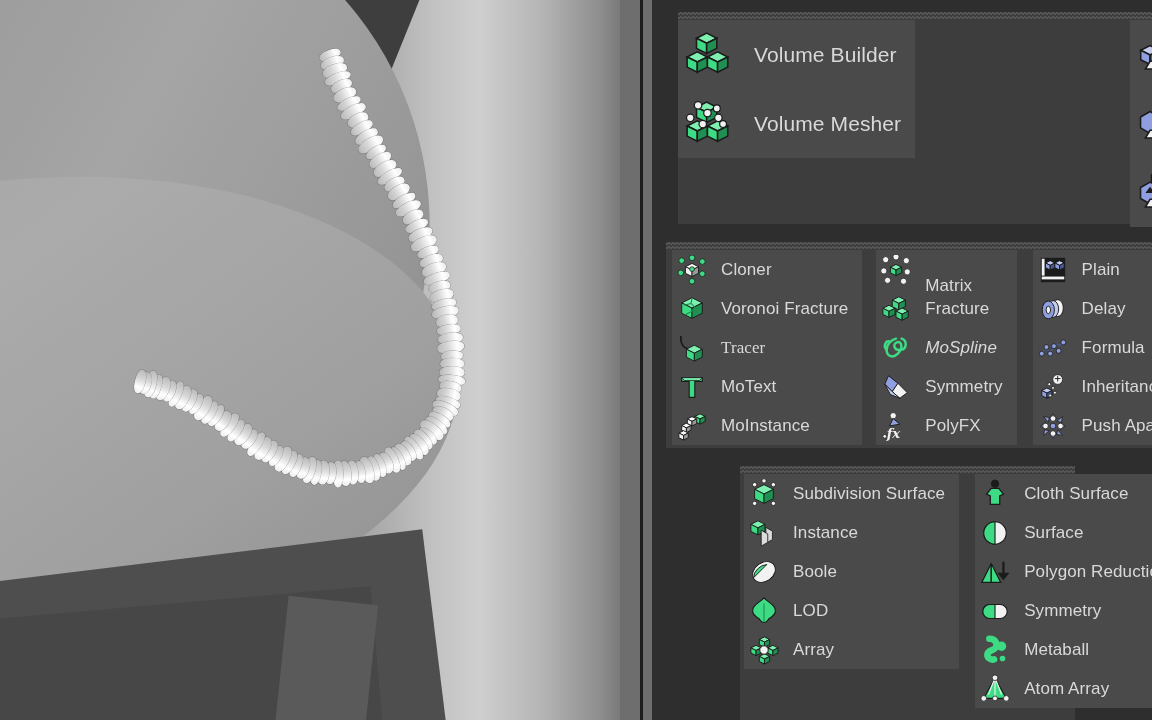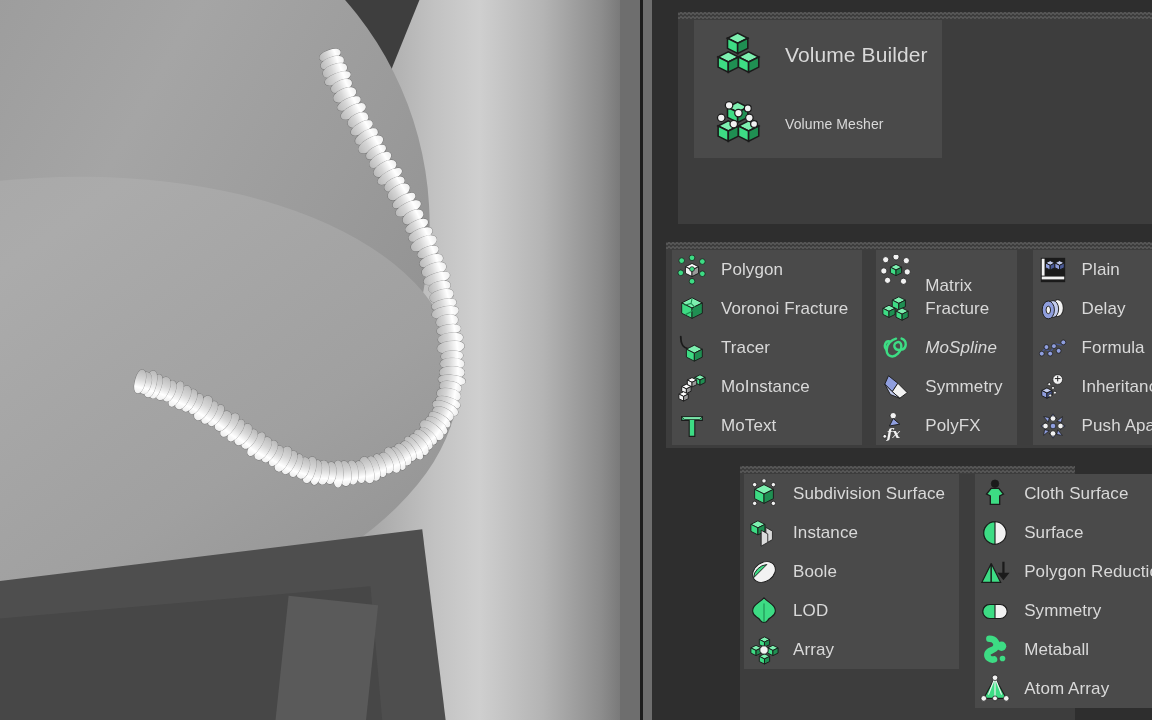--- a/index.html
+++ b/index.html
@@ -226,21 +226,21 @@
       <div class="bead" style="left: 135px; top: 370.25px; width: 10px; height: 23.5px; transform: rotate(-165.964deg);"></div>
     </div>
   <div class="vp-edge-line"></div>
 </div>
 
 <div id="right">
 
   <div class="palette" id="pal-volume">
     <div class="grip"></div>
     <div class="cols">
-        <div class="col hl" style="margin-left: 16px; padding-left: 15px;">
+        <div class="col hl" style="margin-left: 0px;">
           <div class="item" style="height: 69px;">
             <div class="ibox" style="height: 69px; width: 62px; min-width: 62px;">
               <svg width="50" height="50" viewBox="0 0 32 32">
                 <g>
                   <path d="M8 5.25 L14.5 2 L21 5.25 L14.5 8.5 Z" fill="#7df0b0" stroke="#1b1b1b" stroke-width="1"></path>
                   <path d="M8 5.25 L14.5 8.5 L14.5 15 L8 11.75 Z" fill="#3ddc84" stroke="#1b1b1b" stroke-width="1"></path>
                   <path d="M21 5.25 L14.5 8.5 L14.5 15 L21 11.75 Z" fill="#1f8f52" stroke="#1b1b1b" stroke-width="1"></path>
                 </g>
                 <g>
                   <path d="M2 17.25 L8.5 14 L15 17.25 L8.5 20.5 Z" fill="#7df0b0" stroke="#1b1b1b" stroke-width="1"></path>
@@ -276,21 +276,21 @@
                 </g>
                 <circle cx="9" cy="4" r="2.4" fill="#f2f2f2" stroke="#1b1b1b" stroke-width="0.8"></circle>
                 <circle cx="15" cy="9" r="2.4" fill="#f2f2f2" stroke="#1b1b1b" stroke-width="0.8"></circle>
                 <circle cx="4" cy="12" r="2.4" fill="#f2f2f2" stroke="#1b1b1b" stroke-width="0.8"></circle>
                 <circle cx="22" cy="12" r="2.4" fill="#f2f2f2" stroke="#1b1b1b" stroke-width="0.8"></circle>
                 <circle cx="12" cy="16" r="2.4" fill="#f2f2f2" stroke="#1b1b1b" stroke-width="0.8"></circle>
                 <circle cx="21" cy="6" r="2.2" fill="#f2f2f2" stroke="#1b1b1b" stroke-width="0.8"></circle>
                 <circle cx="25" cy="16" r="2.2" fill="#f2f2f2" stroke="#1b1b1b" stroke-width="0.8"></circle>
               </svg>
             </div>
-            <div class="ilabel" style="font-size: 14px; padding-left: 14px;">Volume Mesher</div>
+            <div class="ilabel" style="font-size: 21px; padding-left: 14px;">Volume Mesher</div>
           </div>
         </div>
         <div class="col hl" style="margin-left: 215px;">
           <div class="item" style="height: 69px;">
             <div class="ibox" style="height: 69px; width: 62px; min-width: 62px;">
               <svg width="50" height="50" viewBox="0 0 32 32">
                 <g>
                   <path d="M12 4 L18 1 L24 4 L18 7 Z" fill="#c3ccee" stroke="#1b1b1b" stroke-width="1"></path>
                   <path d="M12 4 L18 7 L18 13 L12 10 Z" fill="#8f9ede" stroke="#1b1b1b" stroke-width="1"></path>
                   <path d="M24 4 L18 7 L18 13 L24 10 Z" fill="#4a5a96" stroke="#1b1b1b" stroke-width="1"></path>
@@ -354,21 +354,21 @@
                 </g>
                 <circle cx="5" cy="6" r="3" fill="#3ddc84" stroke="#1b1b1b" stroke-width="0.8"></circle>
                 <circle cx="16" cy="3" r="3" fill="#3ddc84" stroke="#1b1b1b" stroke-width="0.8"></circle>
                 <circle cx="27" cy="7" r="3" fill="#3ddc84" stroke="#1b1b1b" stroke-width="0.8"></circle>
                 <circle cx="4" cy="19" r="3" fill="#3ddc84" stroke="#1b1b1b" stroke-width="0.8"></circle>
                 <circle cx="27" cy="20" r="3" fill="#3ddc84" stroke="#1b1b1b" stroke-width="0.8"></circle>
                 <circle cx="16" cy="28" r="3" fill="#3ddc84" stroke="#1b1b1b" stroke-width="0.8"></circle>
                 <circle cx="16" cy="15" r="2.6" fill="#3ddc84" stroke="#1b1b1b" stroke-width="0.8"></circle>
               </svg>
             </div>
-            <div class="ilabel" style="min-width: 0px;">Polygon</div>
+            <div class="ilabel" style="min-width: 0px;">Cloner</div>
           </div>
           <div class="item">
             <div class="ibox">
               <svg width="30" height="30" viewBox="0 0 32 32">
                 <g>
                   <path d="M5 9.5 L16 4 L27 9.5 L16 15 Z" fill="#7df0b0" stroke="#1b1b1b" stroke-width="1"></path>
                   <path d="M5 9.5 L16 15 L16 26 L5 20.5 Z" fill="#3ddc84" stroke="#1b1b1b" stroke-width="1"></path>
                   <path d="M27 9.5 L16 15 L16 26 L27 20.5 Z" fill="#1f8f52" stroke="#1b1b1b" stroke-width="1"></path>
                 </g>
                 <path d="M8 12 L15 10 L20 15 M15 10 L16 5 M20 15 L26 13 M15 19 L20 15 M9 22 L15 19" stroke="#1f8f52" stroke-width="1.2" fill="none"></path>
@@ -380,21 +380,30 @@
             <div class="ibox">
               <svg width="30" height="30" viewBox="0 0 32 32">
                 <path d="M4 4 C4 14, 8 16, 12 17" stroke="#1b1b1b" stroke-width="2" fill="none" stroke-linecap="round"></path>
                 <g>
                   <path d="M10 17.25 L18.5 13 L27 17.25 L18.5 21.5 Z" fill="#7df0b0" stroke="#1b1b1b" stroke-width="1"></path>
                   <path d="M10 17.25 L18.5 21.5 L18.5 30 L10 25.75 Z" fill="#3ddc84" stroke="#1b1b1b" stroke-width="1"></path>
                   <path d="M27 17.25 L18.5 21.5 L18.5 30 L27 25.75 Z" fill="#1f8f52" stroke="#1b1b1b" stroke-width="1"></path>
                 </g>
               </svg>
             </div>
-            <div class="ilabel" style="min-width: 0px;">Tracer</div>
+            <div class="ilabel" style="min-width: 0px; font-family: Liberation Serif, serif;">Tracer</div>
+          </div>
+          <div class="item">
+            <div class="ibox">
+              <svg width="30" height="30" viewBox="0 0 32 32">
+                <path d="M5 6 h22 v4 h-8 v17 h-6 V10 H5 Z" fill="#3ddc84" stroke="#1b1b1b" stroke-width="1.2"></path>
+                <path d="M5 6 h22 l-3 3 H8 Z" fill="#7df0b0" stroke="#1b1b1b" stroke-width="0.8"></path>
+              </svg>
+            </div>
+            <div class="ilabel" style="min-width: 0px;">MoText</div>
           </div>
           <div class="item">
             <div class="ibox">
               <svg width="30" height="30" viewBox="0 0 32 32">
                 <g>
                   <path d="M19 5.75 L24.5 3 L30 5.75 L24.5 8.5 Z" fill="#7df0b0" stroke="#1b1b1b" stroke-width="1"></path>
                   <path d="M19 5.75 L24.5 8.5 L24.5 14 L19 11.25 Z" fill="#3ddc84" stroke="#1b1b1b" stroke-width="1"></path>
                   <path d="M30 5.75 L24.5 8.5 L24.5 14 L30 11.25 Z" fill="#1f8f52" stroke="#1b1b1b" stroke-width="1"></path>
                 </g>
                 <g>
@@ -408,29 +417,20 @@
                   <path d="M15 15.5 L10 18 L10 23 L15 20.5 Z" fill="#9a9a9a" stroke="#1b1b1b" stroke-width="1"></path>
                 </g>
                 <g>
                   <path d="M2 23.5 L7 21 L12 23.5 L7 26 Z" fill="#fff" stroke="#1b1b1b" stroke-width="1"></path>
                   <path d="M2 23.5 L7 26 L7 31 L2 28.5 Z" fill="#f2f2f2" stroke="#1b1b1b" stroke-width="1"></path>
                   <path d="M12 23.5 L7 26 L7 31 L12 28.5 Z" fill="#9a9a9a" stroke="#1b1b1b" stroke-width="1"></path>
                 </g>
               </svg>
             </div>
             <div class="ilabel" style="min-width: 0px;">MoInstance</div>
-          </div>
-          <div class="item">
-            <div class="ibox">
-              <svg width="30" height="30" viewBox="0 0 32 32">
-                <path d="M5 6 h22 v4 h-8 v17 h-6 V10 H5 Z" fill="#3ddc84" stroke="#1b1b1b" stroke-width="1.2"></path>
-                <path d="M5 6 h22 l-3 3 H8 Z" fill="#7df0b0" stroke="#1b1b1b" stroke-width="0.8"></path>
-              </svg>
-            </div>
-            <div class="ilabel" style="min-width: 0px;">MoText</div>
           </div>
         </div>
         <div class="col hl" style="margin-left: 14px;">
           <div class="item">
             <div class="ibox">
               <svg width="30" height="30" viewBox="0 0 32 32">
                 <g>
                   <path d="M10 13 L16 10 L22 13 L16 16 Z" fill="#7df0b0" stroke="#1b1b1b" stroke-width="1"></path>
                   <path d="M10 13 L16 16 L16 22 L10 19 Z" fill="#3ddc84" stroke="#1b1b1b" stroke-width="1"></path>
                   <path d="M22 13 L16 16 L16 22 L22 19 Z" fill="#1f8f52" stroke="#1b1b1b" stroke-width="1"></path>

